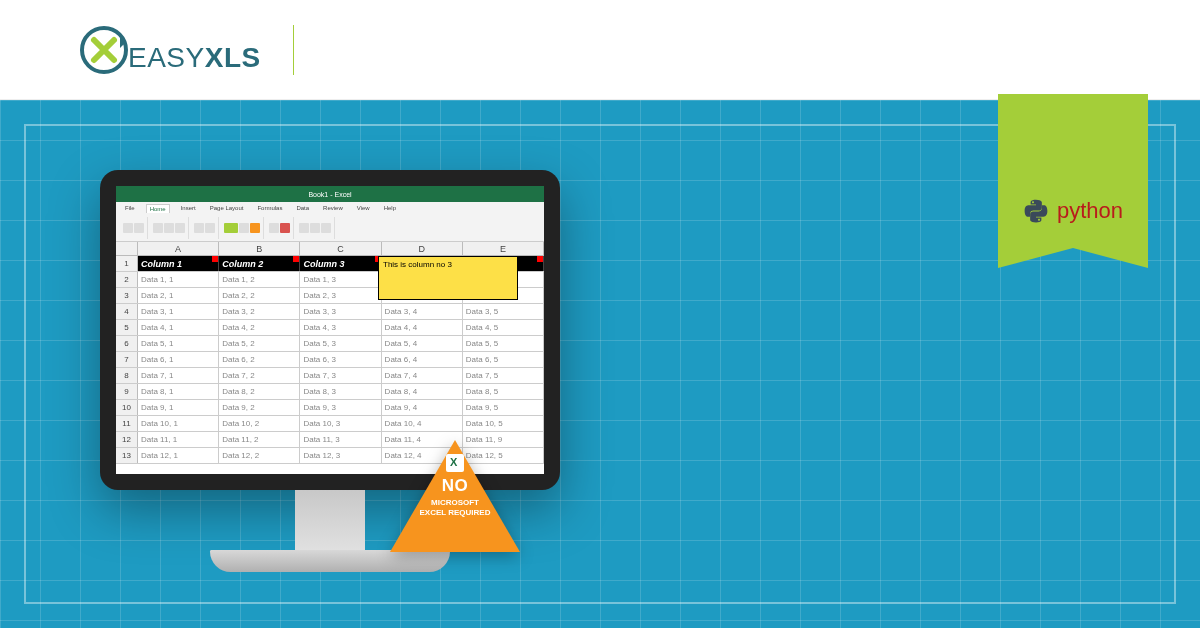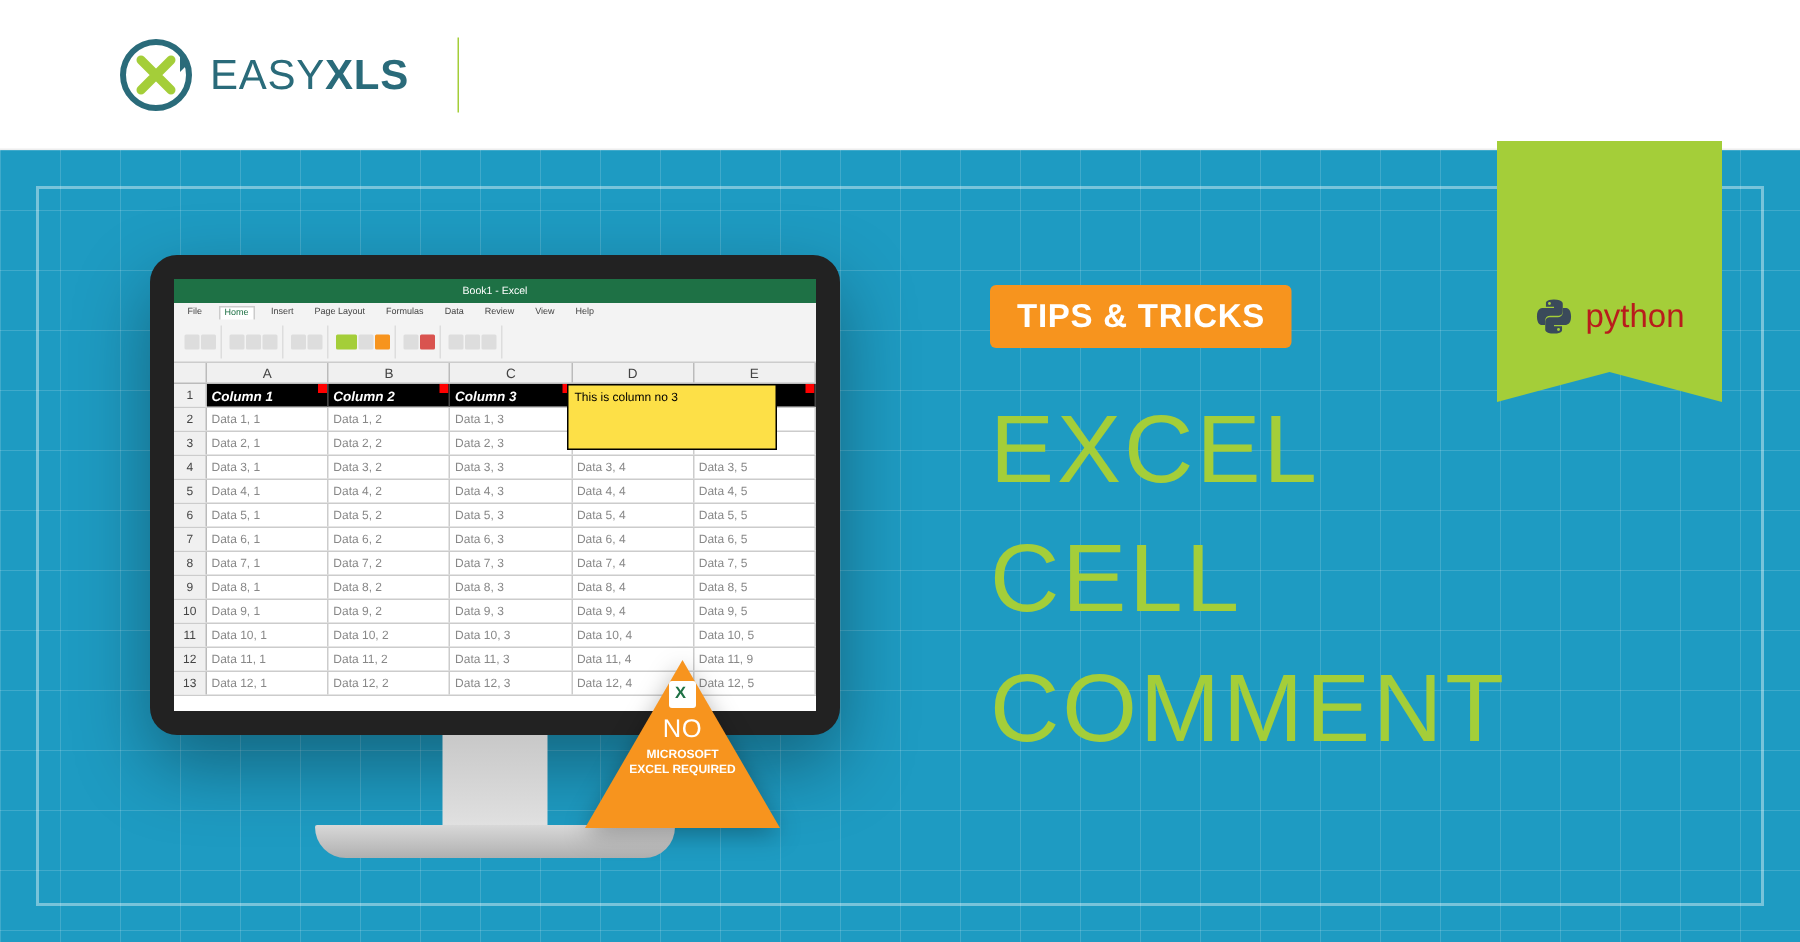--- a/index.html
+++ b/index.html
@@ -1,19 +1,19 @@
 <!DOCTYPE html>
 <html><head>
 <meta charset="utf-8">
 <style>
 * { margin: 0; padding: 0; box-sizing: border-box; }
 body { width: 1200px; height: 628px; font-family: Arial, sans-serif; background: #fff; overflow: hidden; position: relative; }
 
 .header { height: 100px; background: #fff; display: flex; align-items: center; padding: 0 50px 0 80px; border-bottom: 1px solid #eee; position: relative; z-index: 5; }
-.logo-wrap { display: flex; align-items: center; gap: 12px; }
+.logo-wrap { display: flex; align-items: flex-end; }
 .logo-icon { width: 48px; height: 48px; position: relative; }
 .logo-text { font-size: 28px; font-weight: 400; color: #2a6b7a; letter-spacing: 0.5px; }
 .logo-text-bold { font-weight: 700; color: #2a6b7a; }
 .divider { width: 1px; height: 50px; background: #a4ce39; margin: 0 32px; }
 .tagline { color: #2a6b7a; font-size: 19px; line-height: 1.4; font-weight: 400; }
 
 .main { position: relative; height: 528px; background: #1e9bc2; }
 .grid-bg { position: absolute; inset: 0; background-image:
   linear-gradient(rgba(255,255,255,0.15) 1px, transparent 1px),
   linear-gradient(90deg, rgba(255,255,255,0.15) 1px, transparent 1px);
@@ -60,21 +60,21 @@
 .header-row .cell { background: #000; color: #fff; font-style: italic; font-weight: bold; border-right: 1px solid #444; font-size: 9px; }
 .comment-indicator { position: absolute; width: 6px; height: 6px; background: red; }
 
 .comment-box { position: absolute; top: 70px; left: 262px; width: 140px; height: 44px; background: #fde047; border: 1px solid #000; font-size: 8px; padding: 3px 4px; color: #000; z-index: 3; }
 
 .no-excel-badge { position: absolute; left: 390px; top: 340px; width: 130px; text-align: center; z-index: 20; }
 .triangle { width: 0; height: 0; border-left: 65px solid transparent; border-right: 65px solid transparent; border-bottom: 112px solid #f7941e; position: relative; filter: drop-shadow(0 4px 8px rgba(0,0,0,0.3)); }
 .triangle-inner { position: absolute; top: 14px; left: -50px; width: 100px; color: #fff; text-align: center; }
 .excel-icon-small { width: 18px; height: 18px; background: #fff; margin: 0 auto 4px; position: relative; border-radius: 2px; }
 .excel-icon-small::after { content: 'X'; position: absolute; left: 4px; top: 2px; color: #1e7145; font-size: 11px; font-weight: bold; }
-.no-text { font-size: 17px; font-weight: 400; letter-spacing: 0.5px; }
+.no-text { font-size: 17px; font-weight: 700; letter-spacing: 0.5px; }
 .sub-text { font-size: 8px; font-weight: 700; line-height: 1.2; margin-top: 2px; }
 </style>
 </head>
 <body>
 
 <div class="header">
   <div class="logo-wrap">
     <div class="logo-icon">
       <svg viewBox="0 0 48 48">
           <circle cx="24" cy="24" r="22" fill="none" stroke="#2a6b7a" stroke-width="4"></circle>
@@ -94,28 +94,20 @@
   <div class="ribbon-badge">
     <div class="ribbon-content">
       <svg viewBox="0 0 32 32">
           <path fill="#3a4a5a" d="M15.9 2c-6.9 0-6.5 3-6.5 3v3.1h6.6v.9H6.8S2 8.5 2 15.9s4.2 7.1 4.2 7.1h2.5v-3.4s-.1-4.2 4.1-4.2h6.5s3.9.1 3.9-3.8V5.7S23.8 2 15.9 2zm-3.6 2.1c.7 0 1.2.5 1.2 1.2s-.5 1.2-1.2 1.2-1.2-.5-1.2-1.2.5-1.2 1.2-1.2z"></path>
           <path fill="#3a4a5a" d="M16.1 30c6.9 0 6.5-3 6.5-3v-3.1H16v-.9h9.2s4.8.5 4.8-6.9-4.2-7.1-4.2-7.1h-2.5v3.4s.1 4.2-4.1 4.2h-6.5s-3.9-.1-3.9 3.8v6s-.6 3.6 7.3 3.6zm3.6-2.1c-.7 0-1.2-.5-1.2-1.2s.5-1.2 1.2-1.2 1.2.5 1.2 1.2-.5 1.2-1.2 1.2z"></path>
         </svg>
       <span class="ribbon-text">python</span>
     </div>
   </div>
 
-  <div class="right-content">
-    <div class="tips-badge">TIPS &amp; TRICKS</div>
-    <div class="headline">
-      <div>EXCEL</div>
-      <div>CELL</div>
-      <div>COMMENT</div>
-    </div>
-  </div>
 
   <div class="monitor">
     <div class="screen">
       <div class="screen-inner">
         <div class="excel-titlebar">
           <span class="excel-titlebar-text">Book1 - Excel</span>
         </div>
         <div class="excel-ribbon">
           <div class="excel-ribbon-tabs" id="ribbon-tabs">
               <div class="excel-ribbon-tab">File</div>

